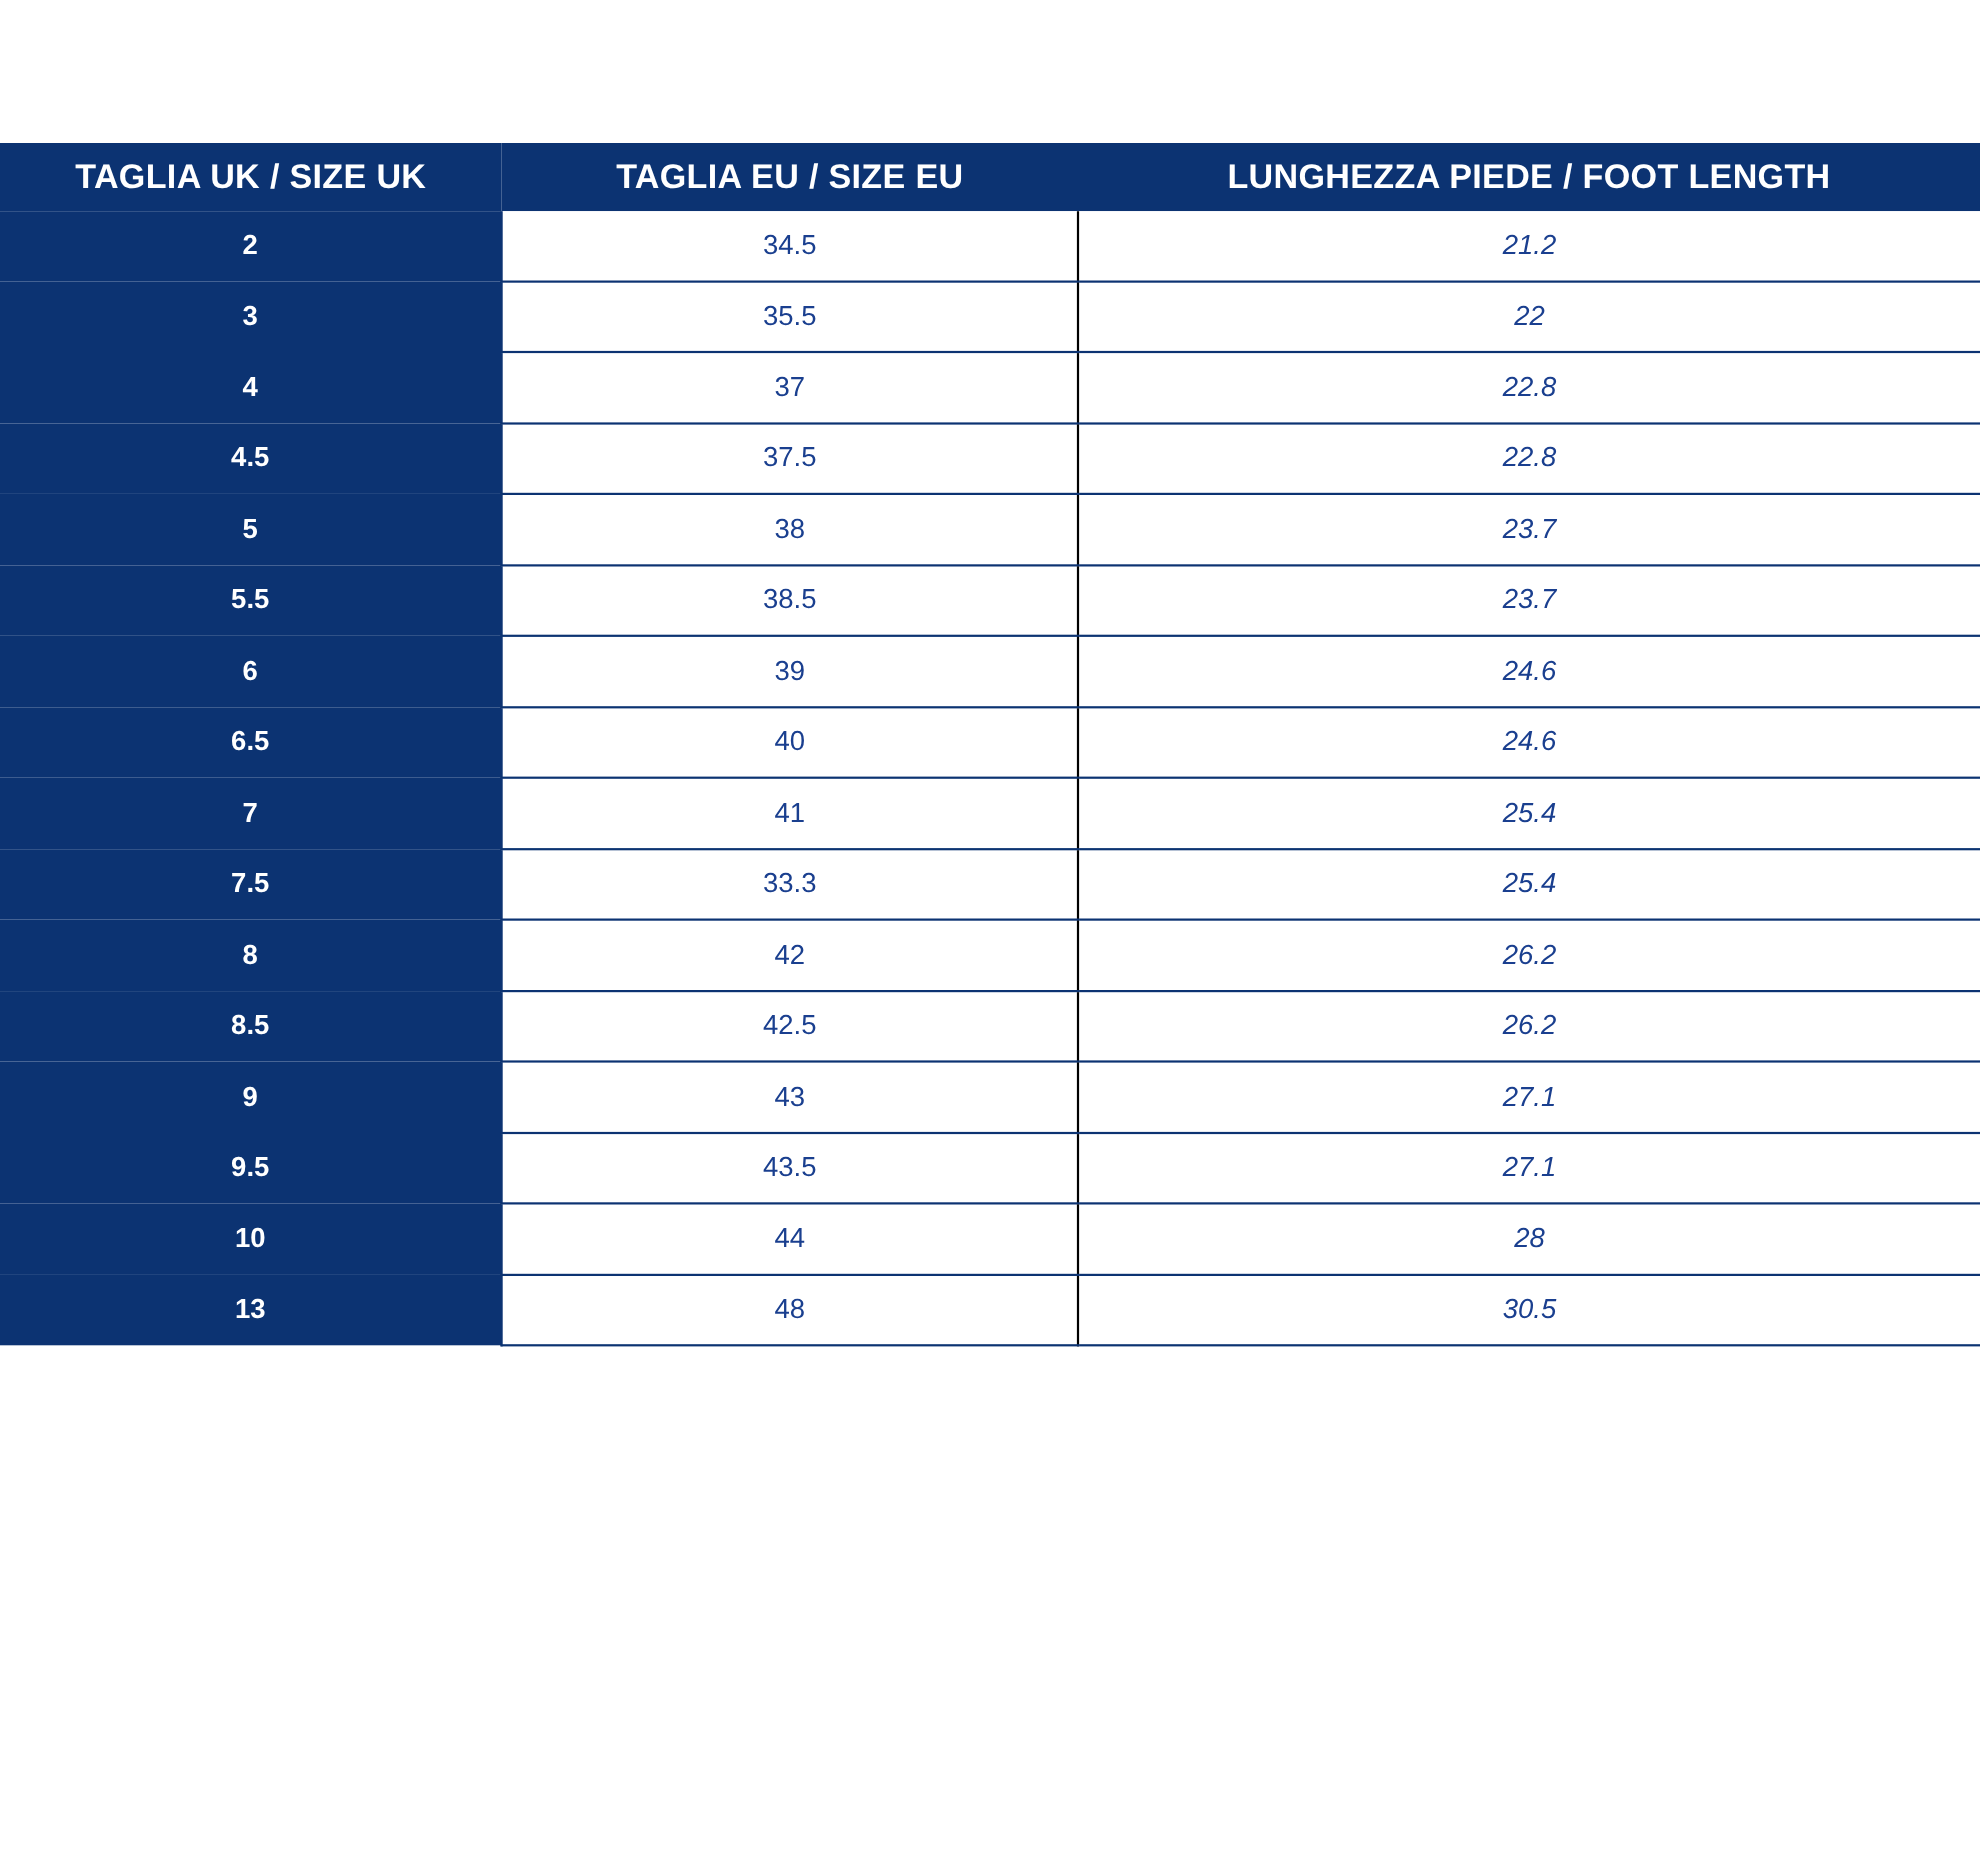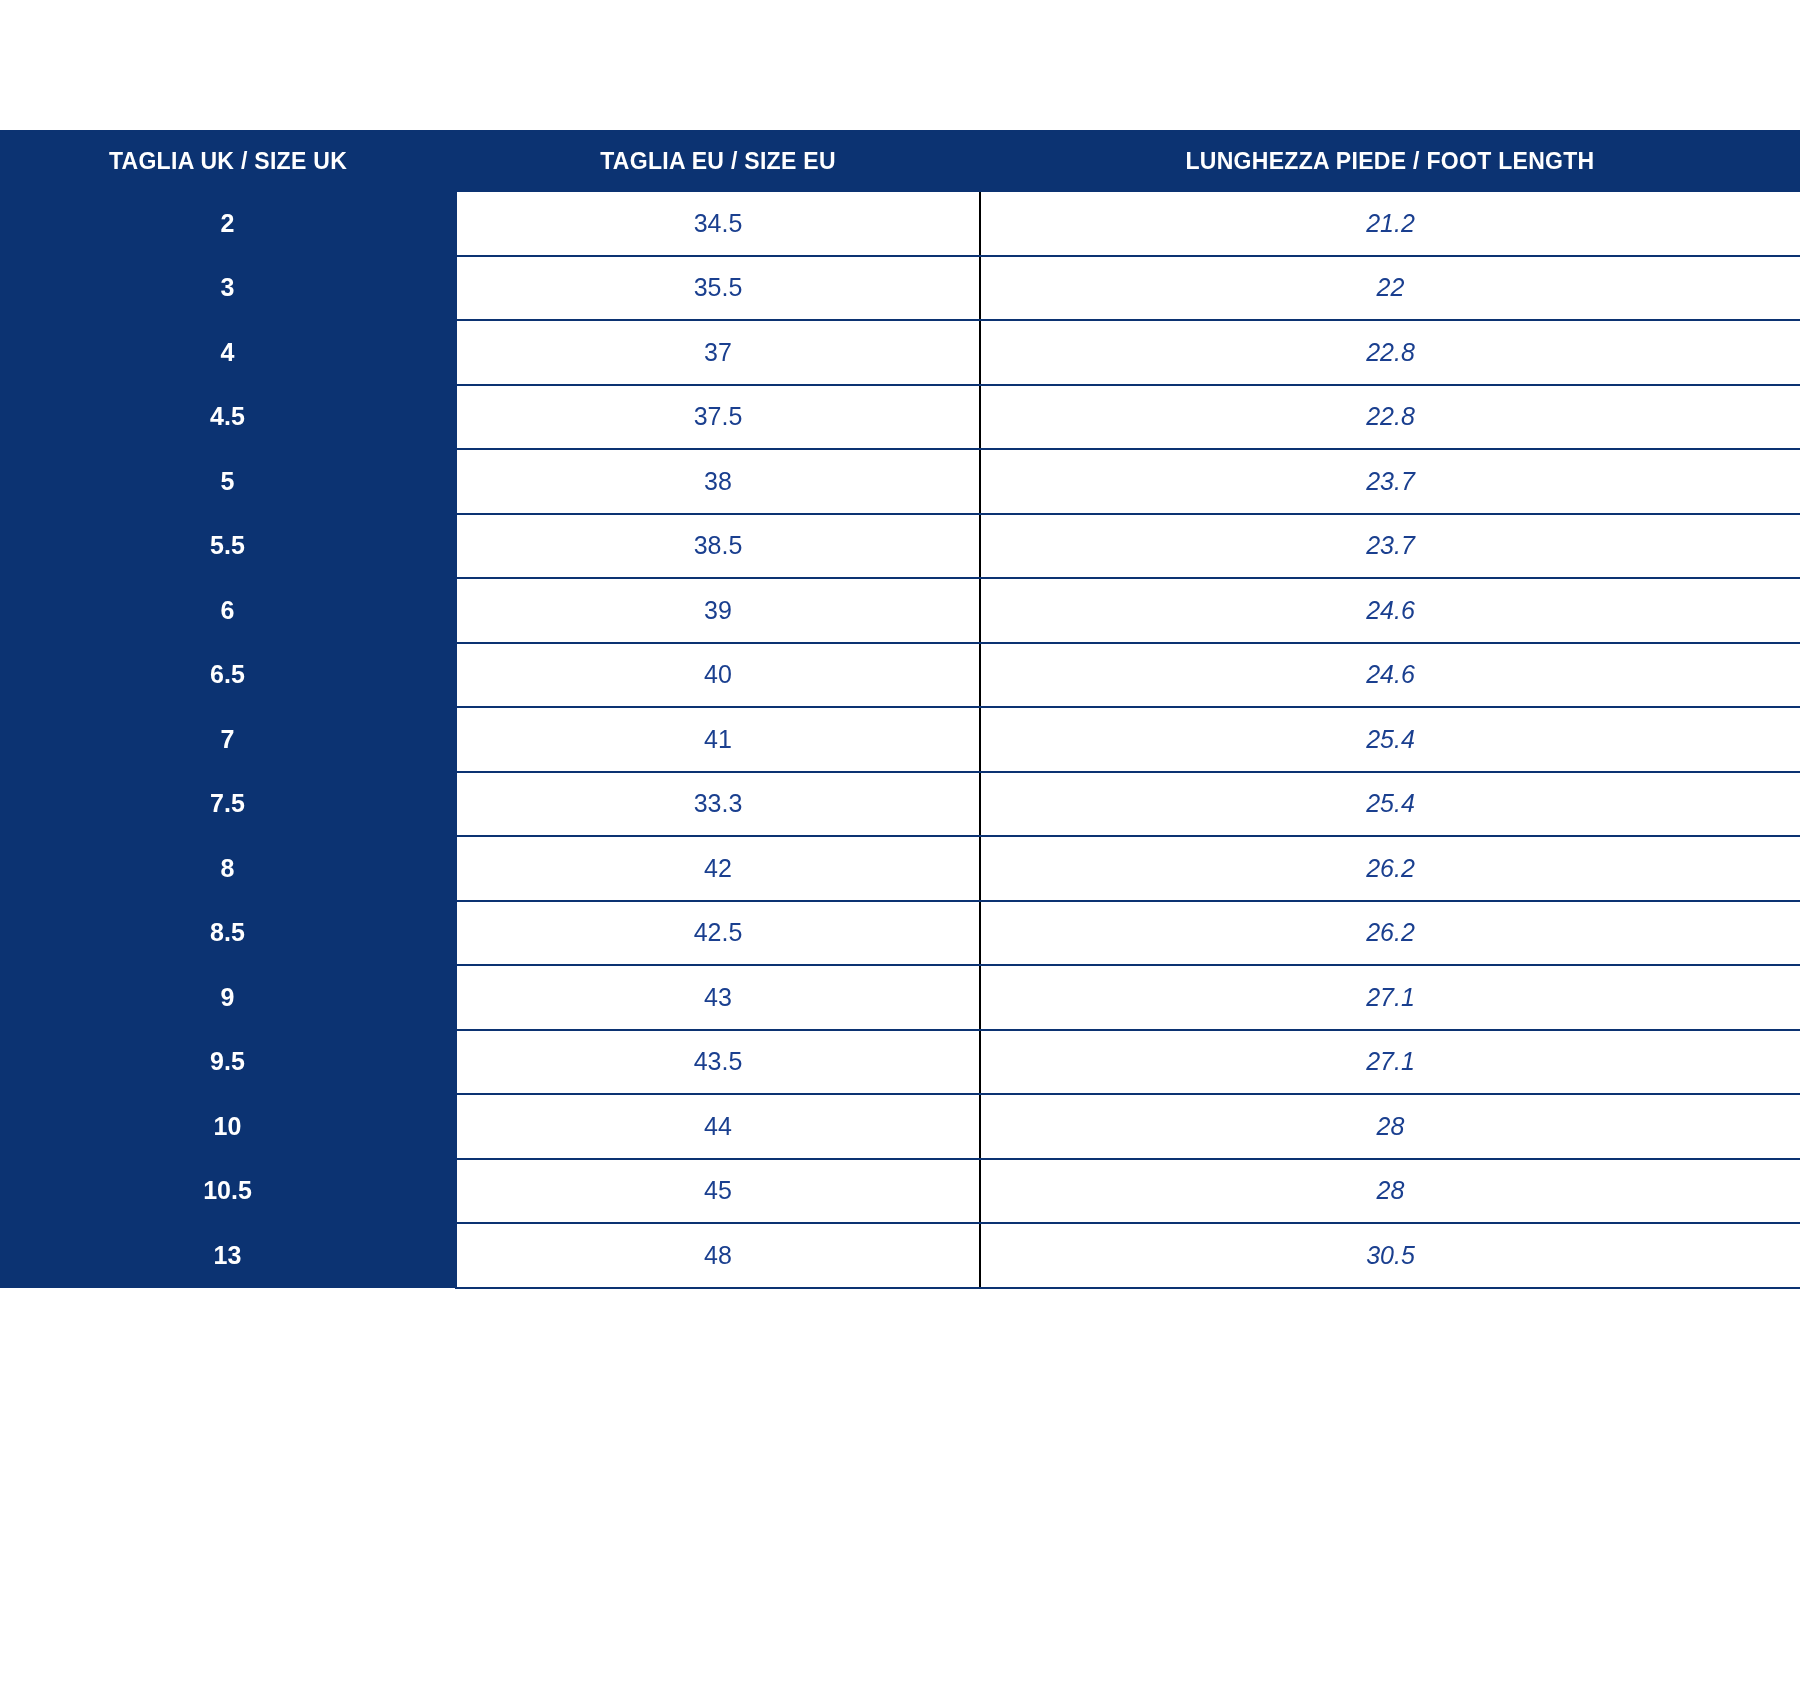--- a/index.html
+++ b/index.html
@@ -27,21 +27,21 @@
     border-collapse: collapse;
     table-layout: fixed;
   }
   .size-table col.c-uk { width: 456px; }
   .size-table col.c-eu { width: 524px; }
   .size-table col.c-len { width: 820px; }
 
   .size-table thead th {
     background: #0c3372;
     color: #ffffff;
-    font-size: 23px;
+    font-size: 31px;
     font-weight: bold;
     letter-spacing: 0.3px;
     text-align: center;
     height: 62px;
     padding: 0;
     border: none;
     vertical-align: middle;
   }
   .size-table tbody td {
     height: 62.5px;
@@ -161,24 +161,19 @@
           <td class="uk-cell">9.5</td>
           <td class="eu-cell">43.5</td>
           <td class="len-cell">27.1</td>
         </tr>
         <tr>
           <td class="uk-cell">10</td>
           <td class="eu-cell">44</td>
           <td class="len-cell">28</td>
         </tr>
         <tr>
-          <td class="uk-cell">10.5</td>
-          <td class="eu-cell">45</td>
-          <td class="len-cell">28</td>
-        </tr>
-        <tr>
           <td class="uk-cell">13</td>
           <td class="eu-cell">48</td>
           <td class="len-cell">30.5</td>
         </tr>
       </tbody>
   </table>
 </div>
 
 </body></html>

